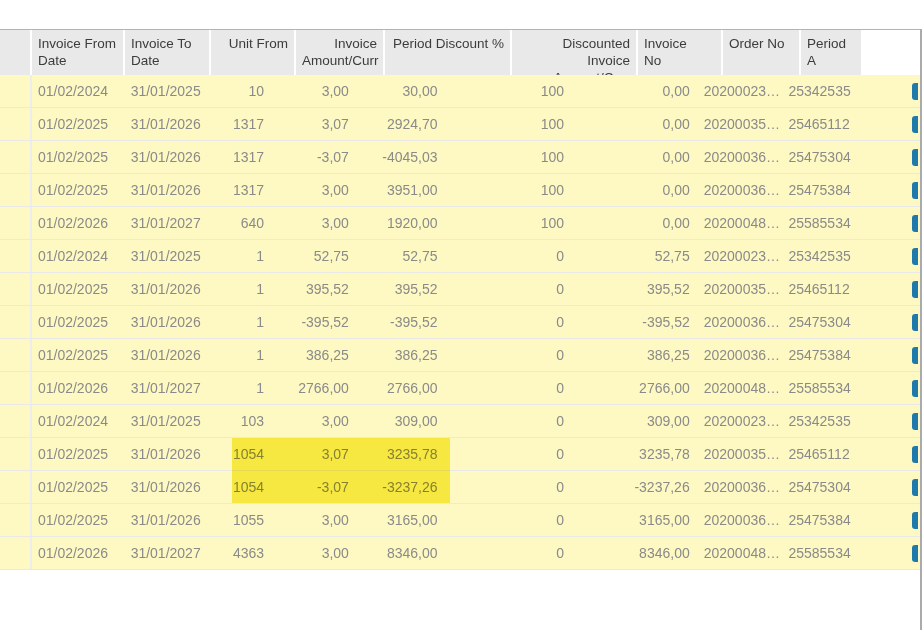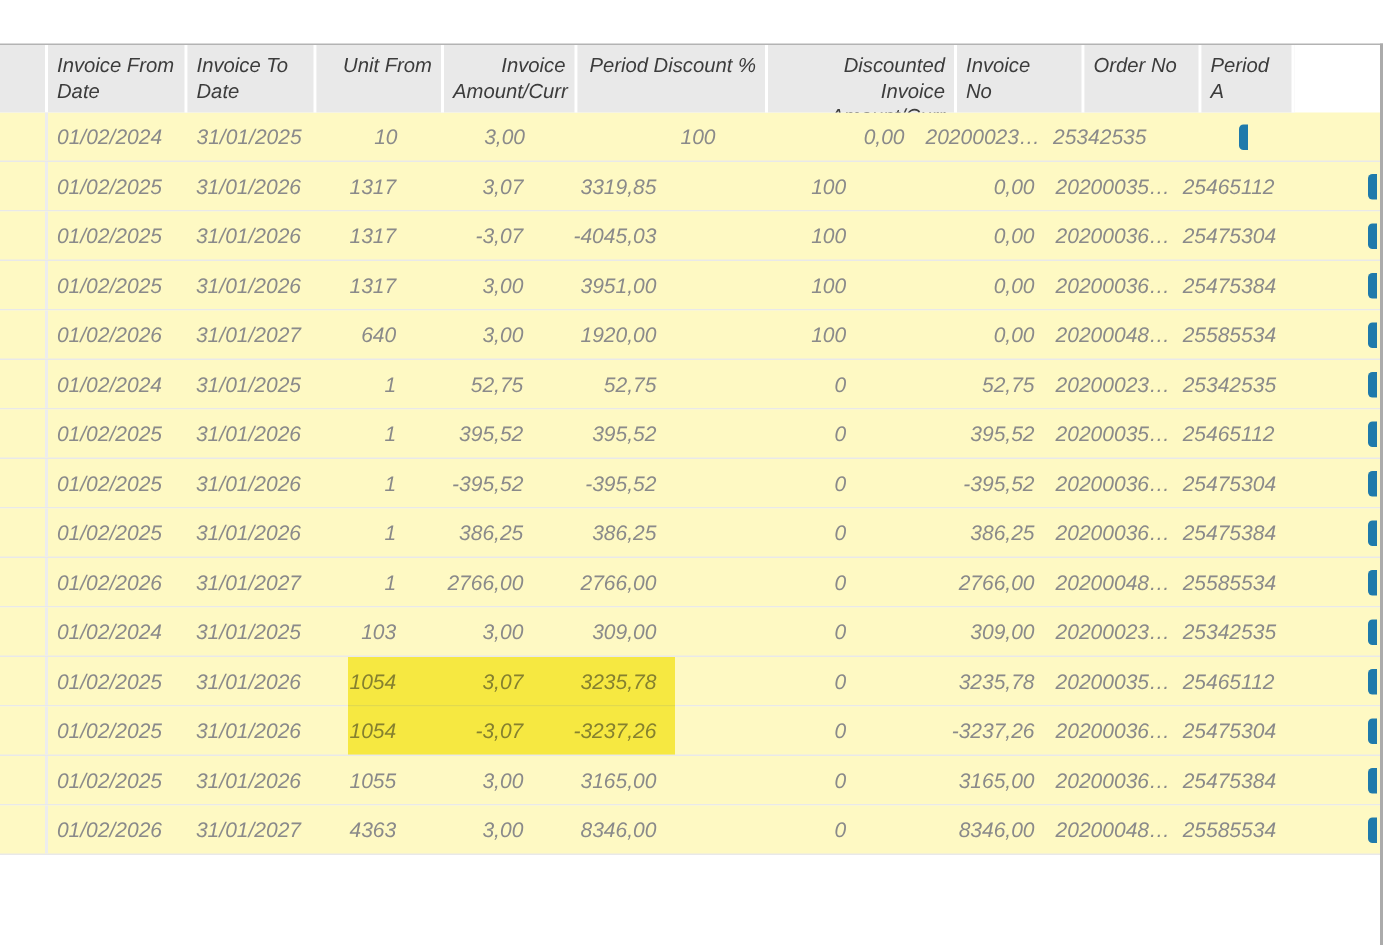--- a/index.html
+++ b/index.html
@@ -1,20 +1,20 @@
 <!DOCTYPE html>
 <html><head>
 <meta charset="utf-8">
 <style>
   html,body{margin:0;padding:0;}
   body{
     width:924px;height:630px;background:#ffffff;overflow:hidden;position:relative;
     font-family:"Liberation Sans", sans-serif;
   }
-  .table-wrap{position:absolute;top:29px;left:0;width:922px;font-style:italic;}
+  .table-wrap{position:absolute;top:29px;left:0;width:922px;}
   .thead{
     display:flex;height:46px;box-sizing:border-box;
     border-top:1px solid #b3b3b3;
   }
   .thead .cell{
     background:#e9e9e9;color:#3c3c3c;font-size:13.5px;line-height:17px;
     padding:5px 6px 0 6px;box-sizing:border-box;border-right:2px solid #ffffff;
     white-space:pre-line;overflow:hidden;
   }
   .row{
@@ -67,35 +67,36 @@
       <div class="cell c9">Order No</div>
       <div class="cell c10">Period A</div>
     </div>
   <div id="tbody">
       <div class="row">
         <div class="cell c0"></div>
         <div class="cell c1">01/02/2024</div>
         <div class="cell c2">31/01/2025</div>
         <div class="cell c3">10</div>
         <div class="cell c4">3,00</div>
+        <div class="cell c5">30,00</div>
         <div class="cell c6">100</div>
         <div class="cell c7">0,00</div>
         <div class="cell c8">20200023…</div>
         <div class="cell c9">25342535</div>
         <div class="cell c10">
           <div class="action-bar"></div>
         </div>
       </div>
       <div class="row">
         <div class="cell c0"></div>
         <div class="cell c1">01/02/2025</div>
         <div class="cell c2">31/01/2026</div>
         <div class="cell c3">1317</div>
         <div class="cell c4">3,07</div>
-        <div class="cell c5">3319,85</div>
+        <div class="cell c5">2924,70</div>
         <div class="cell c6">100</div>
         <div class="cell c7">0,00</div>
         <div class="cell c8">20200035…</div>
         <div class="cell c9">25465112</div>
         <div class="cell c10">
           <div class="action-bar"></div>
         </div>
       </div>
       <div class="row">
         <div class="cell c0"></div>

